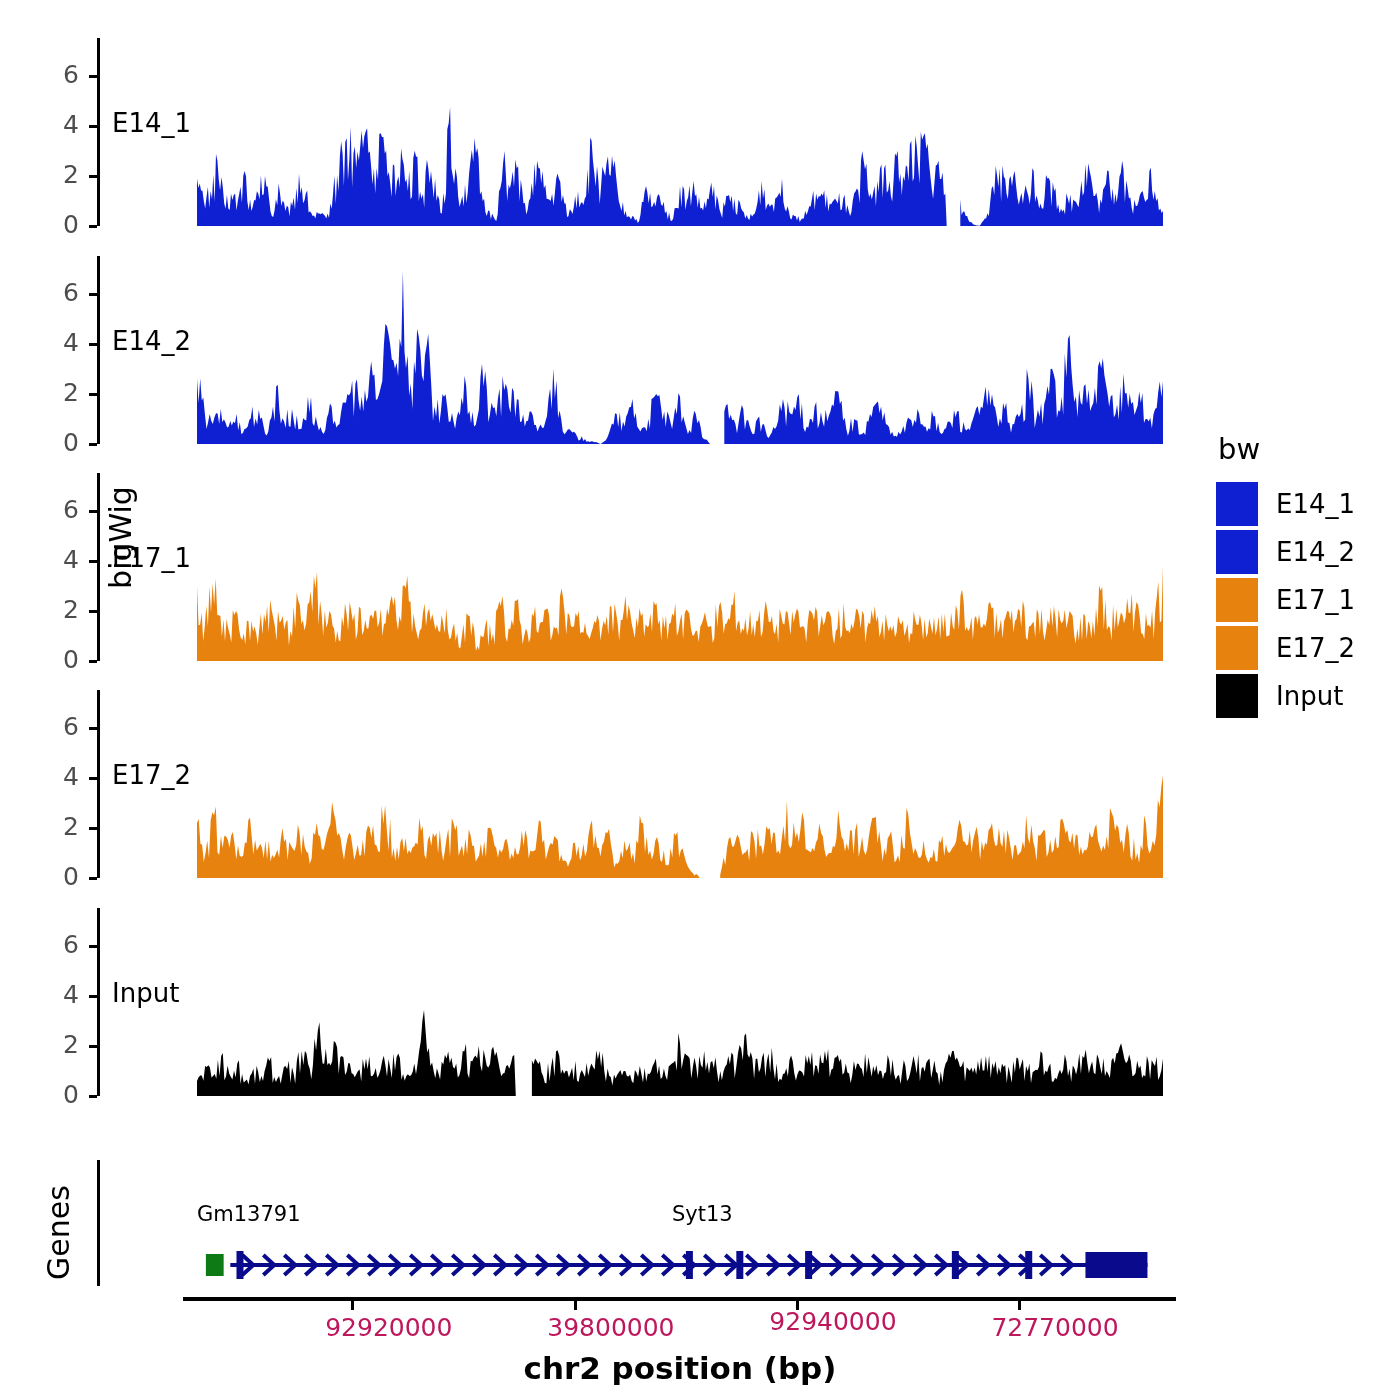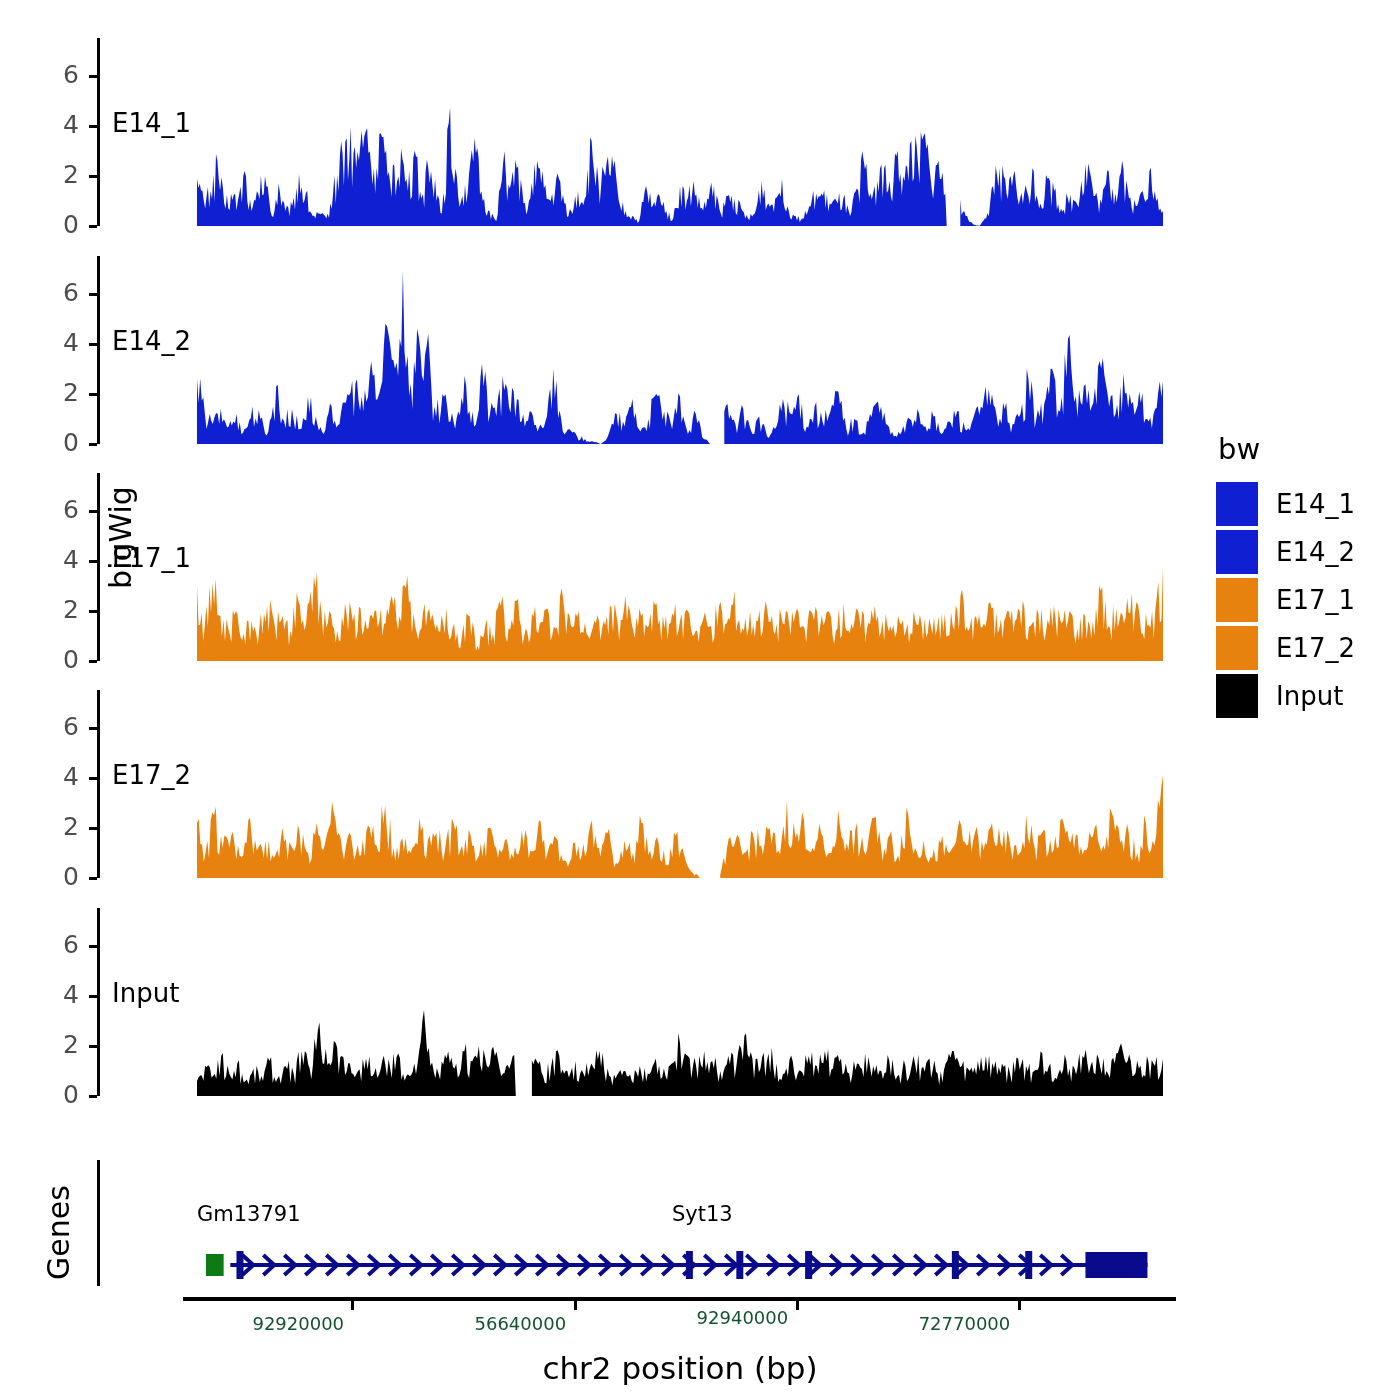--- a/index.html
+++ b/index.html
@@ -86,34 +86,35 @@
     background: #000;
   }
   .xtick {
     position: absolute;
     width: 3px;
     height: 9px;
     background: #000;
   }
   .xticklabel {
     position: absolute;
-    font-size: 18px;
-    color: #14532d;
-    text-align: left;
+    font-size: 25px;
+    color: #be185d;
+    text-align: right;
     width: 200px;
     white-space: nowrap;
   }
   .xtitle {
     position: absolute;
     left: 300px;
     top: 1350px;
     width: 760px;
     text-align: center;
     font-size: 31px;
     color: #000;
+    font-weight: bold;
   }
   
   .gene-label {
     position: absolute;
     font-size: 21px;
     color: #000;
     white-space: nowrap;
   }
   
   .legend {
@@ -289,21 +290,21 @@
           <rect x="1085.4551724137932" y="17" width="62" height="26" fill="#0a0a8c"></rect>
         </g>
       </svg>
     </div>
 
   <div id="xaxis">
       <div class="xaxis-line" style="top: 1297px;"></div>
       <div class="xtick" style="left: 351.448px; top: 1301px;"></div>
       <div class="xticklabel" style="left: 252.448px; top: 1313px;">92920000</div>
       <div class="xtick" style="left: 573.517px; top: 1301px;"></div>
-      <div class="xticklabel" style="left: 474.517px; top: 1313px;">56640000</div>
+      <div class="xticklabel" style="left: 474.517px; top: 1313px;">39800000</div>
       <div class="xtick" style="left: 795.586px; top: 1301px;"></div>
       <div class="xticklabel" style="left: 696.586px; top: 1307px;">92940000</div>
       <div class="xtick" style="left: 1017.66px; top: 1301px;"></div>
       <div class="xticklabel" style="left: 918.655px; top: 1313px;">72770000</div>
     </div>
   <div class="xtitle">chr2 position (bp)</div>
 
   <div class="legend">
     <div class="legend-title">bw</div>
     <div id="legend-items">

